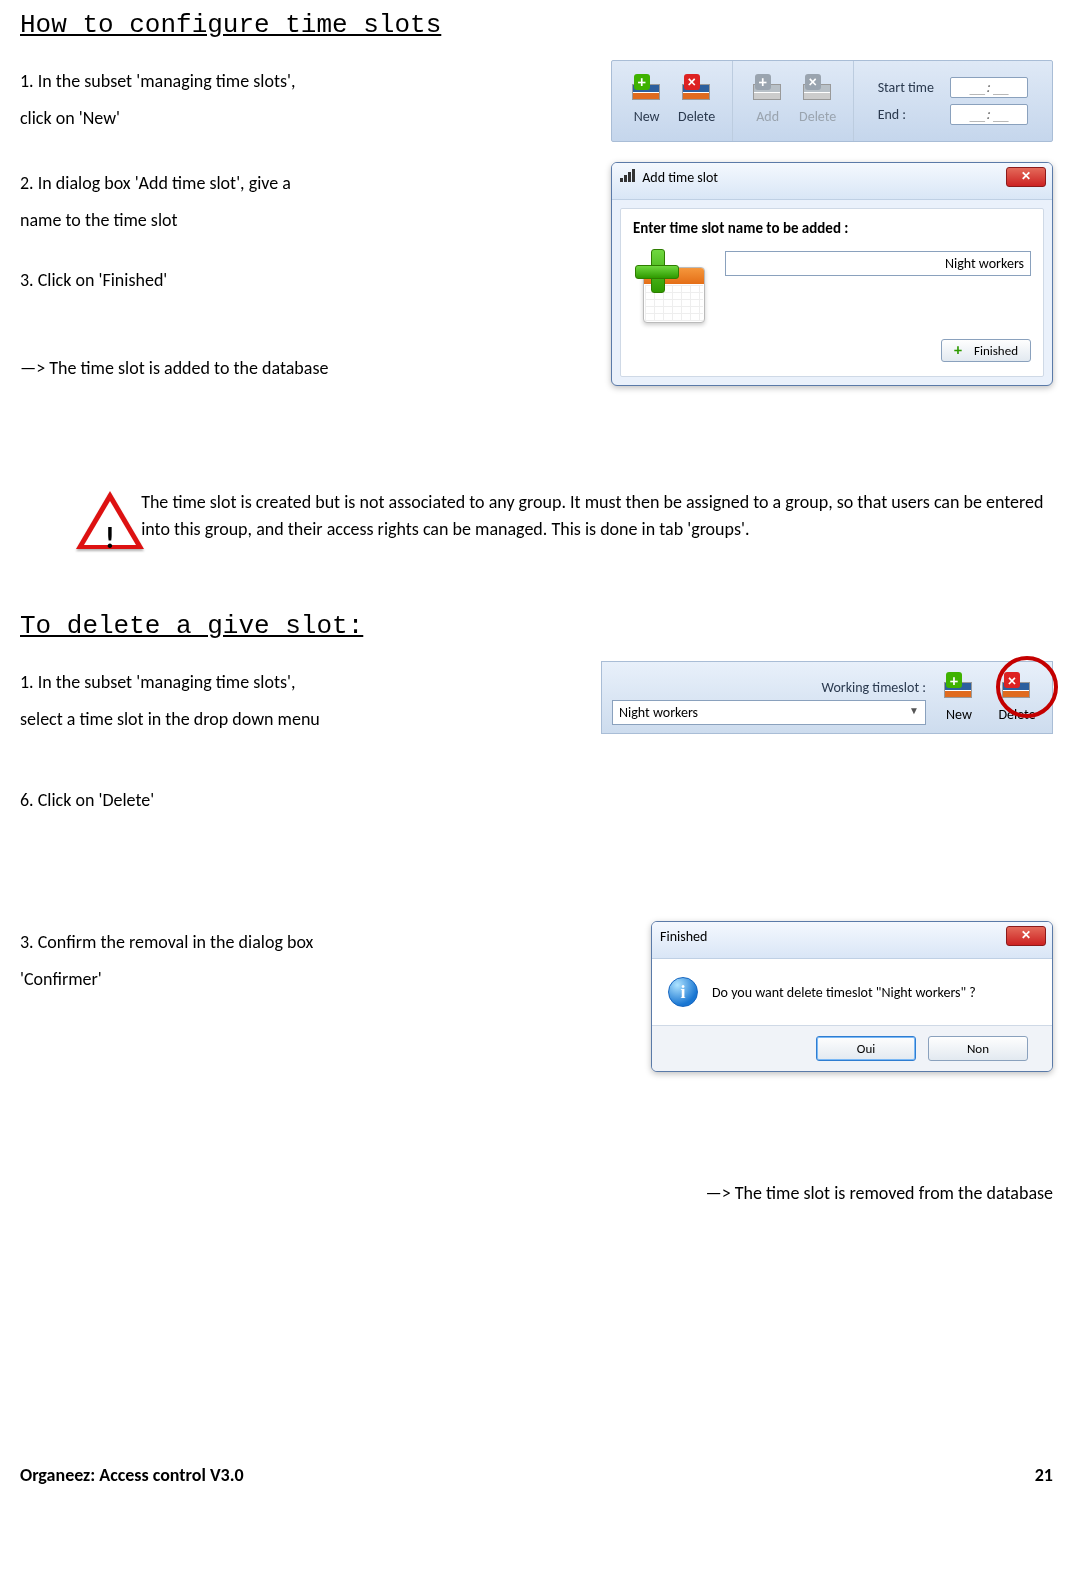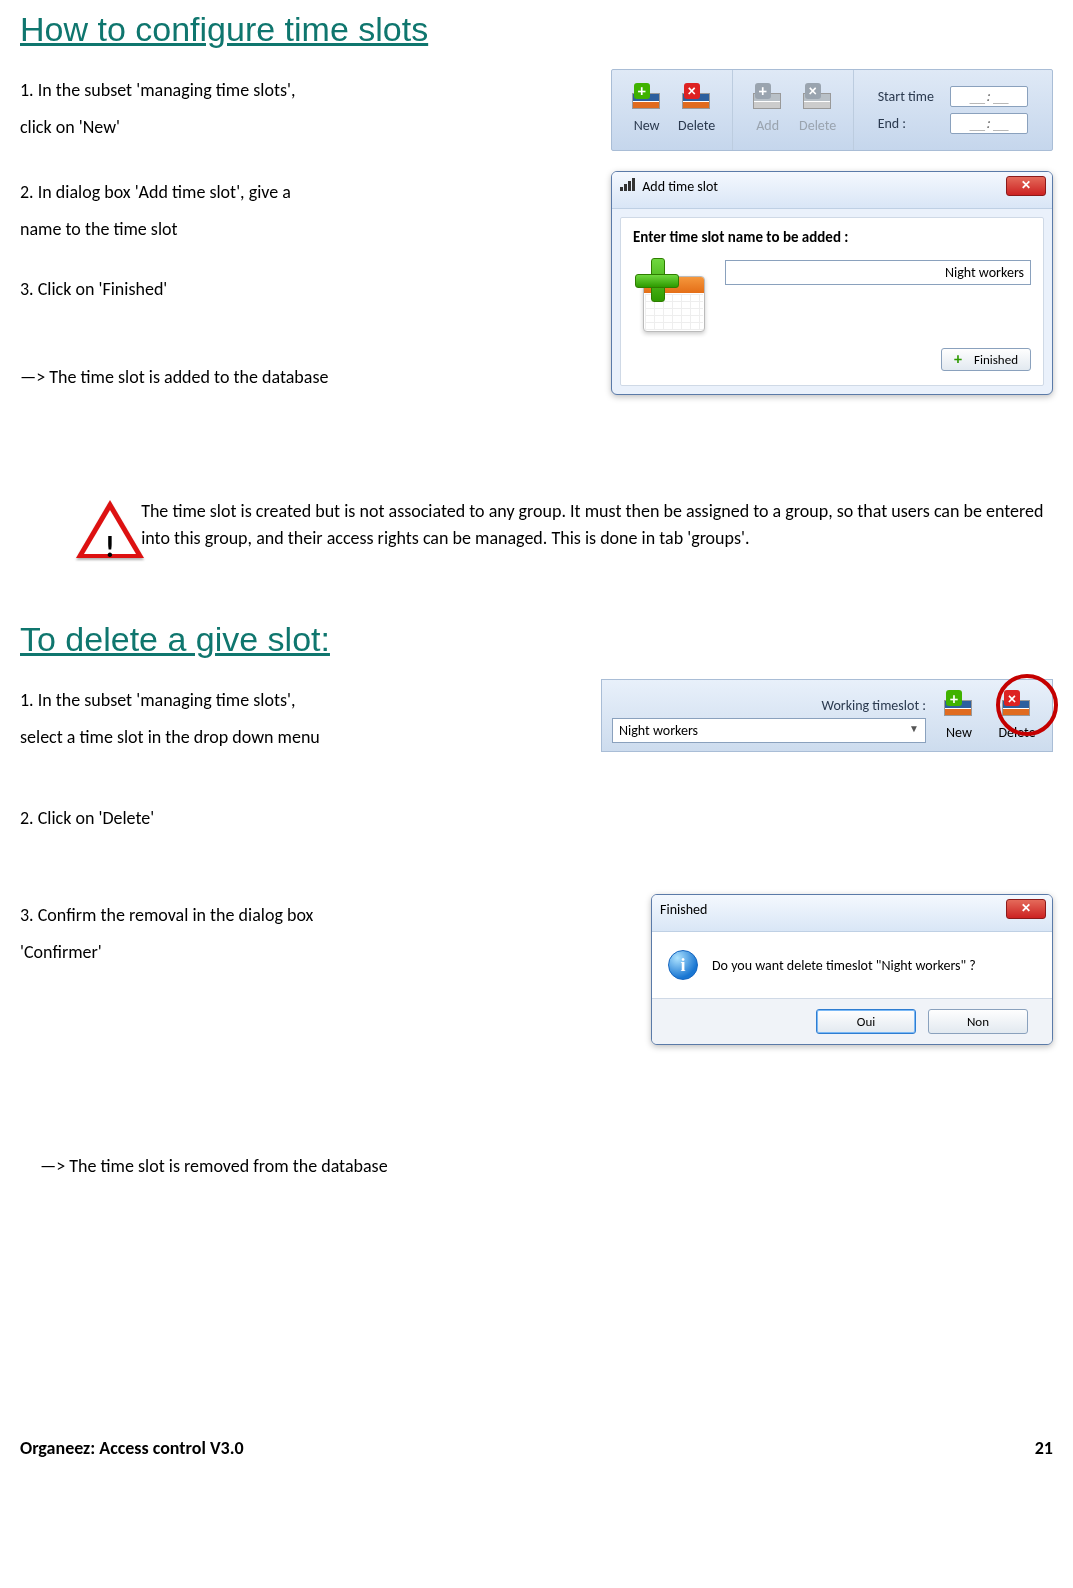--- a/index.html
+++ b/index.html
@@ -4,23 +4,23 @@
 <style>
   body {
     font-family: Calibri, "Segoe UI", Arial, sans-serif;
     margin: 0;
     padding: 10px 20px 20px 20px;
     color: #000;
     background: #fff;
     width: 1033px;
   }
   h2.section {
-    color: #0f766e;
-    font-family: Liberation Sans, sans-serif;
-    font-size: 34px;
+    color: #000000;
+    font-family: Liberation Mono, monospace;
+    font-size: 26px;
     font-weight: normal;
     text-decoration: underline;
     margin: 0 0 20px 0;
   }
   .row {
     display: flex;
     align-items: flex-start;
     margin-bottom: 20px;
   }
   .instr-col {
@@ -479,21 +479,21 @@
   </div>
   <div>The time slot is created but is not associated to any group. It must then be assigned to a group, so that users can be entered into this group, and their access rights can be managed. This is done in tab 'groups'.</div>
 </div>
 
 <h2 class="section">To delete a give slot:</h2>
 
 <div class="row">
   <div class="instr-col">
     <p>1. In the subset 'managing time slots',</p>
     <p>select a time slot in the drop down menu</p>
-    <p style="margin-top:50px;">2. Click on 'Delete'</p>
+    <p style="margin-top:50px;">6. Click on 'Delete'</p>
   </div>
   <div class="fig-col">
     <div class="tsbar">
       <div class="tsleft">
         <div class="tslabel">Working timeslot :</div>
         <div class="tsselect">
           <span>Night workers</span>
           <span class="dropchev">▼</span>
         </div>
       </div>
@@ -509,21 +509,21 @@
           <div class="stack"></div>
             <div class="mark x">×</div>
         </div>
         <span>Delete</span>
       </div>
       <div class="circle"></div>
     </div>
   </div>
 </div>
 
-<div class="row" style="margin-top:55px;">
+<div class="row" style="margin-top:100px;">
   <div class="instr-col">
     <p>3. Confirm the removal in the dialog box</p>
     <p>'Confirmer'</p>
   </div>
   <div class="fig-col">
     <div class="confirm">
       <div class="win7title">
         <span>Finished</span>
         <div class="closebtn">✕</div>
       </div>
@@ -532,18 +532,18 @@
         <div>Do you want delete timeslot "Night workers" ?</div>
       </div>
       <div class="confirmfoot">
         <div class="winbtn primary">Oui</div>
         <div class="winbtn">Non</div>
       </div>
     </div>
   </div>
 </div>
 
-<p class="result" style="margin-top:110px;">—&gt; The time slot is removed from the database</p>
+<p class="result" style="margin-top:110px;text-align:right;">—&gt; The time slot is removed from the database</p>
 
 <div class="footer">
   <span>Organeez: Access control     V3.0</span>
   <span>21</span>
 </div>
 
 </body></html>

